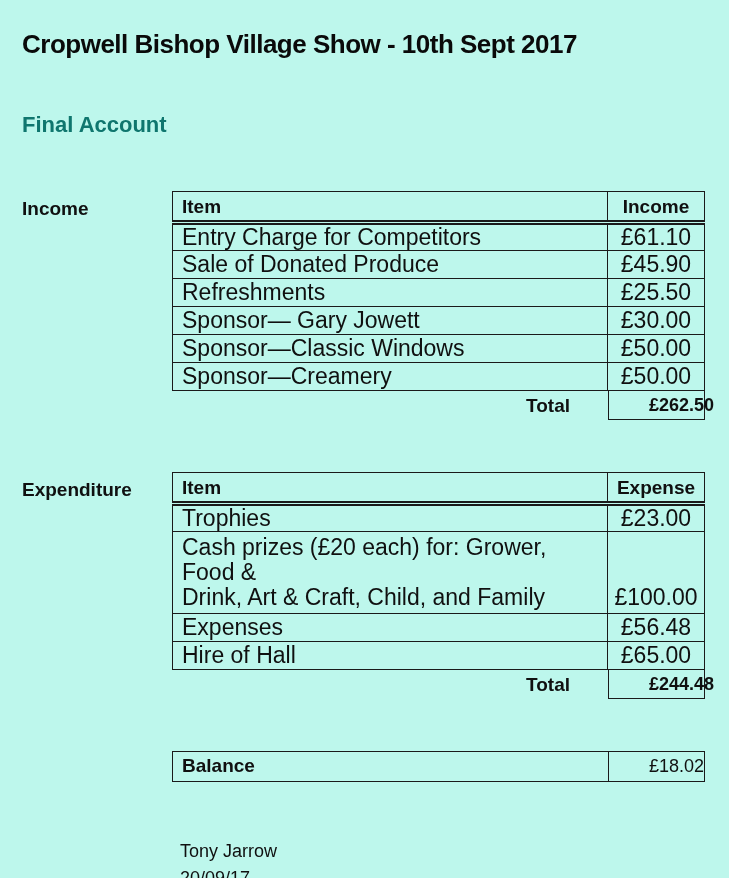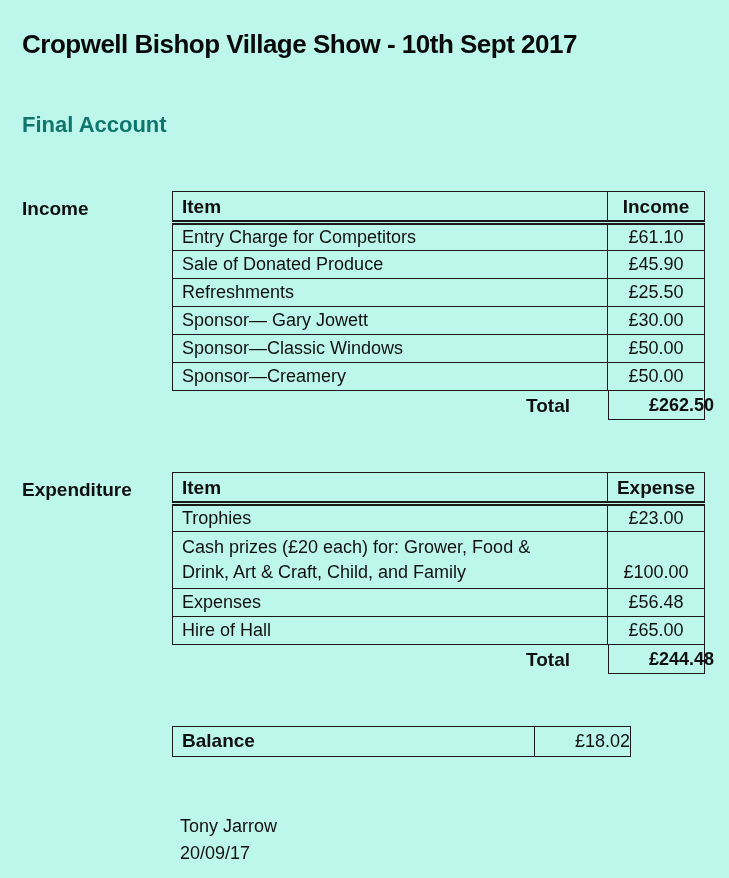--- a/index.html
+++ b/index.html
@@ -29,21 +29,21 @@
     font-weight: bold; font-size: 19px; padding-top: 7px;
   }
   .table-wrap { width: 533px; }
 
   table.acct {
     width: 533px; border-collapse: collapse; table-layout: fixed;
     border: 1.5px solid #1a1a1a;
   }
   table.acct th, table.acct td {
     border: 1px solid #1a1a1a;
-    font-size: 18px; line-height: 23px;
+    font-size: 23px; line-height: 23px;
     padding: 0 9px; height: 28px;
     box-sizing: border-box;
     text-align: left; vertical-align: middle;
     font-weight: normal;
   }
   table.acct th {
     font-size: 19px; font-weight: bold; height: 31px;
     border-bottom: 5px double #1a1a1a;
   }
   table.acct .amt-col { width: 97px; }
@@ -64,21 +64,21 @@
     padding-right: 10px;
   }
   .total-box {
     width: 97px; box-sizing: border-box;
     border: 1.5px solid #1a1a1a; border-top: none;
     text-align: center; font-weight: bold; font-size: 18px;
     line-height: 28px; height: 29px; padding-left: 40px;
   }
 
   .balance-bar {
-    margin: 52px 0 0 150px; width: 459px; box-sizing: border-box;
+    margin: 52px 0 0 150px; width: 533px; box-sizing: border-box;
     border: 1.5px solid #1a1a1a; display: flex; height: 31px;
   }
   .balance-label {
     flex: 1; border-right: 1px solid #1a1a1a;
     font-weight: bold; font-size: 19px; line-height: 28px;
     padding: 0 9px;
   }
   .balance-amount {
     width: 95px; text-align: right; font-weight: normal;
     font-size: 18px; line-height: 28px;

